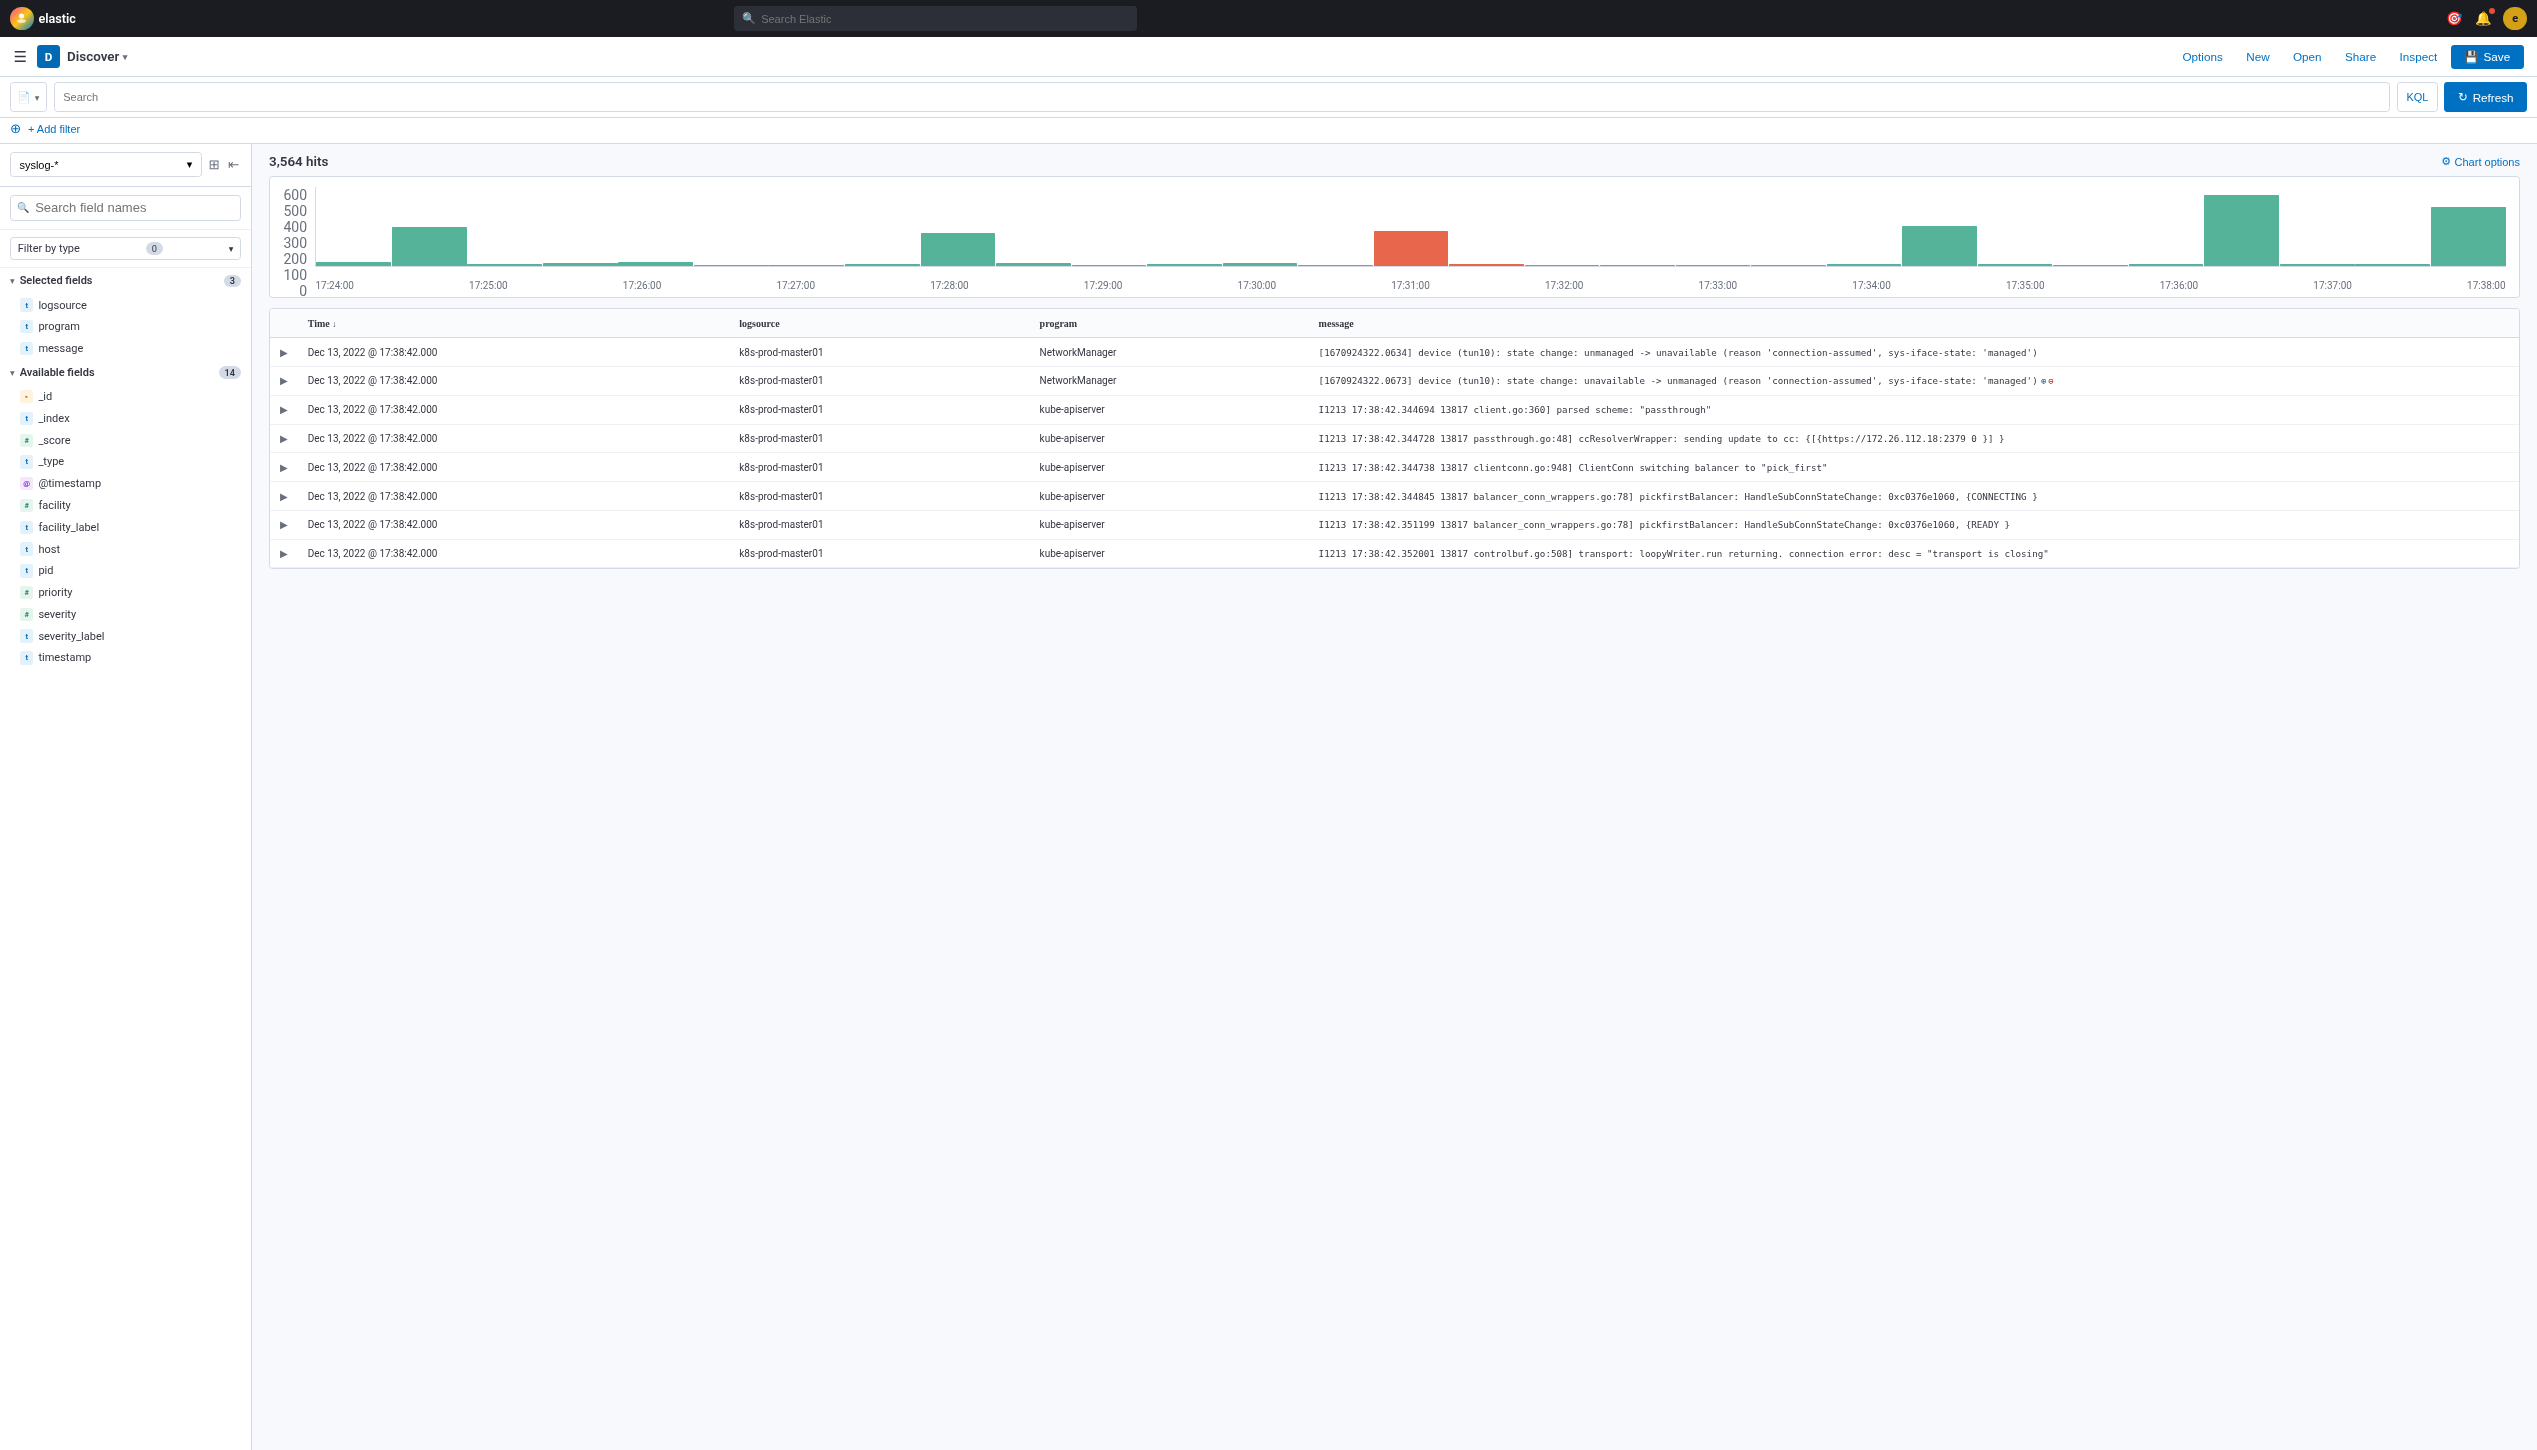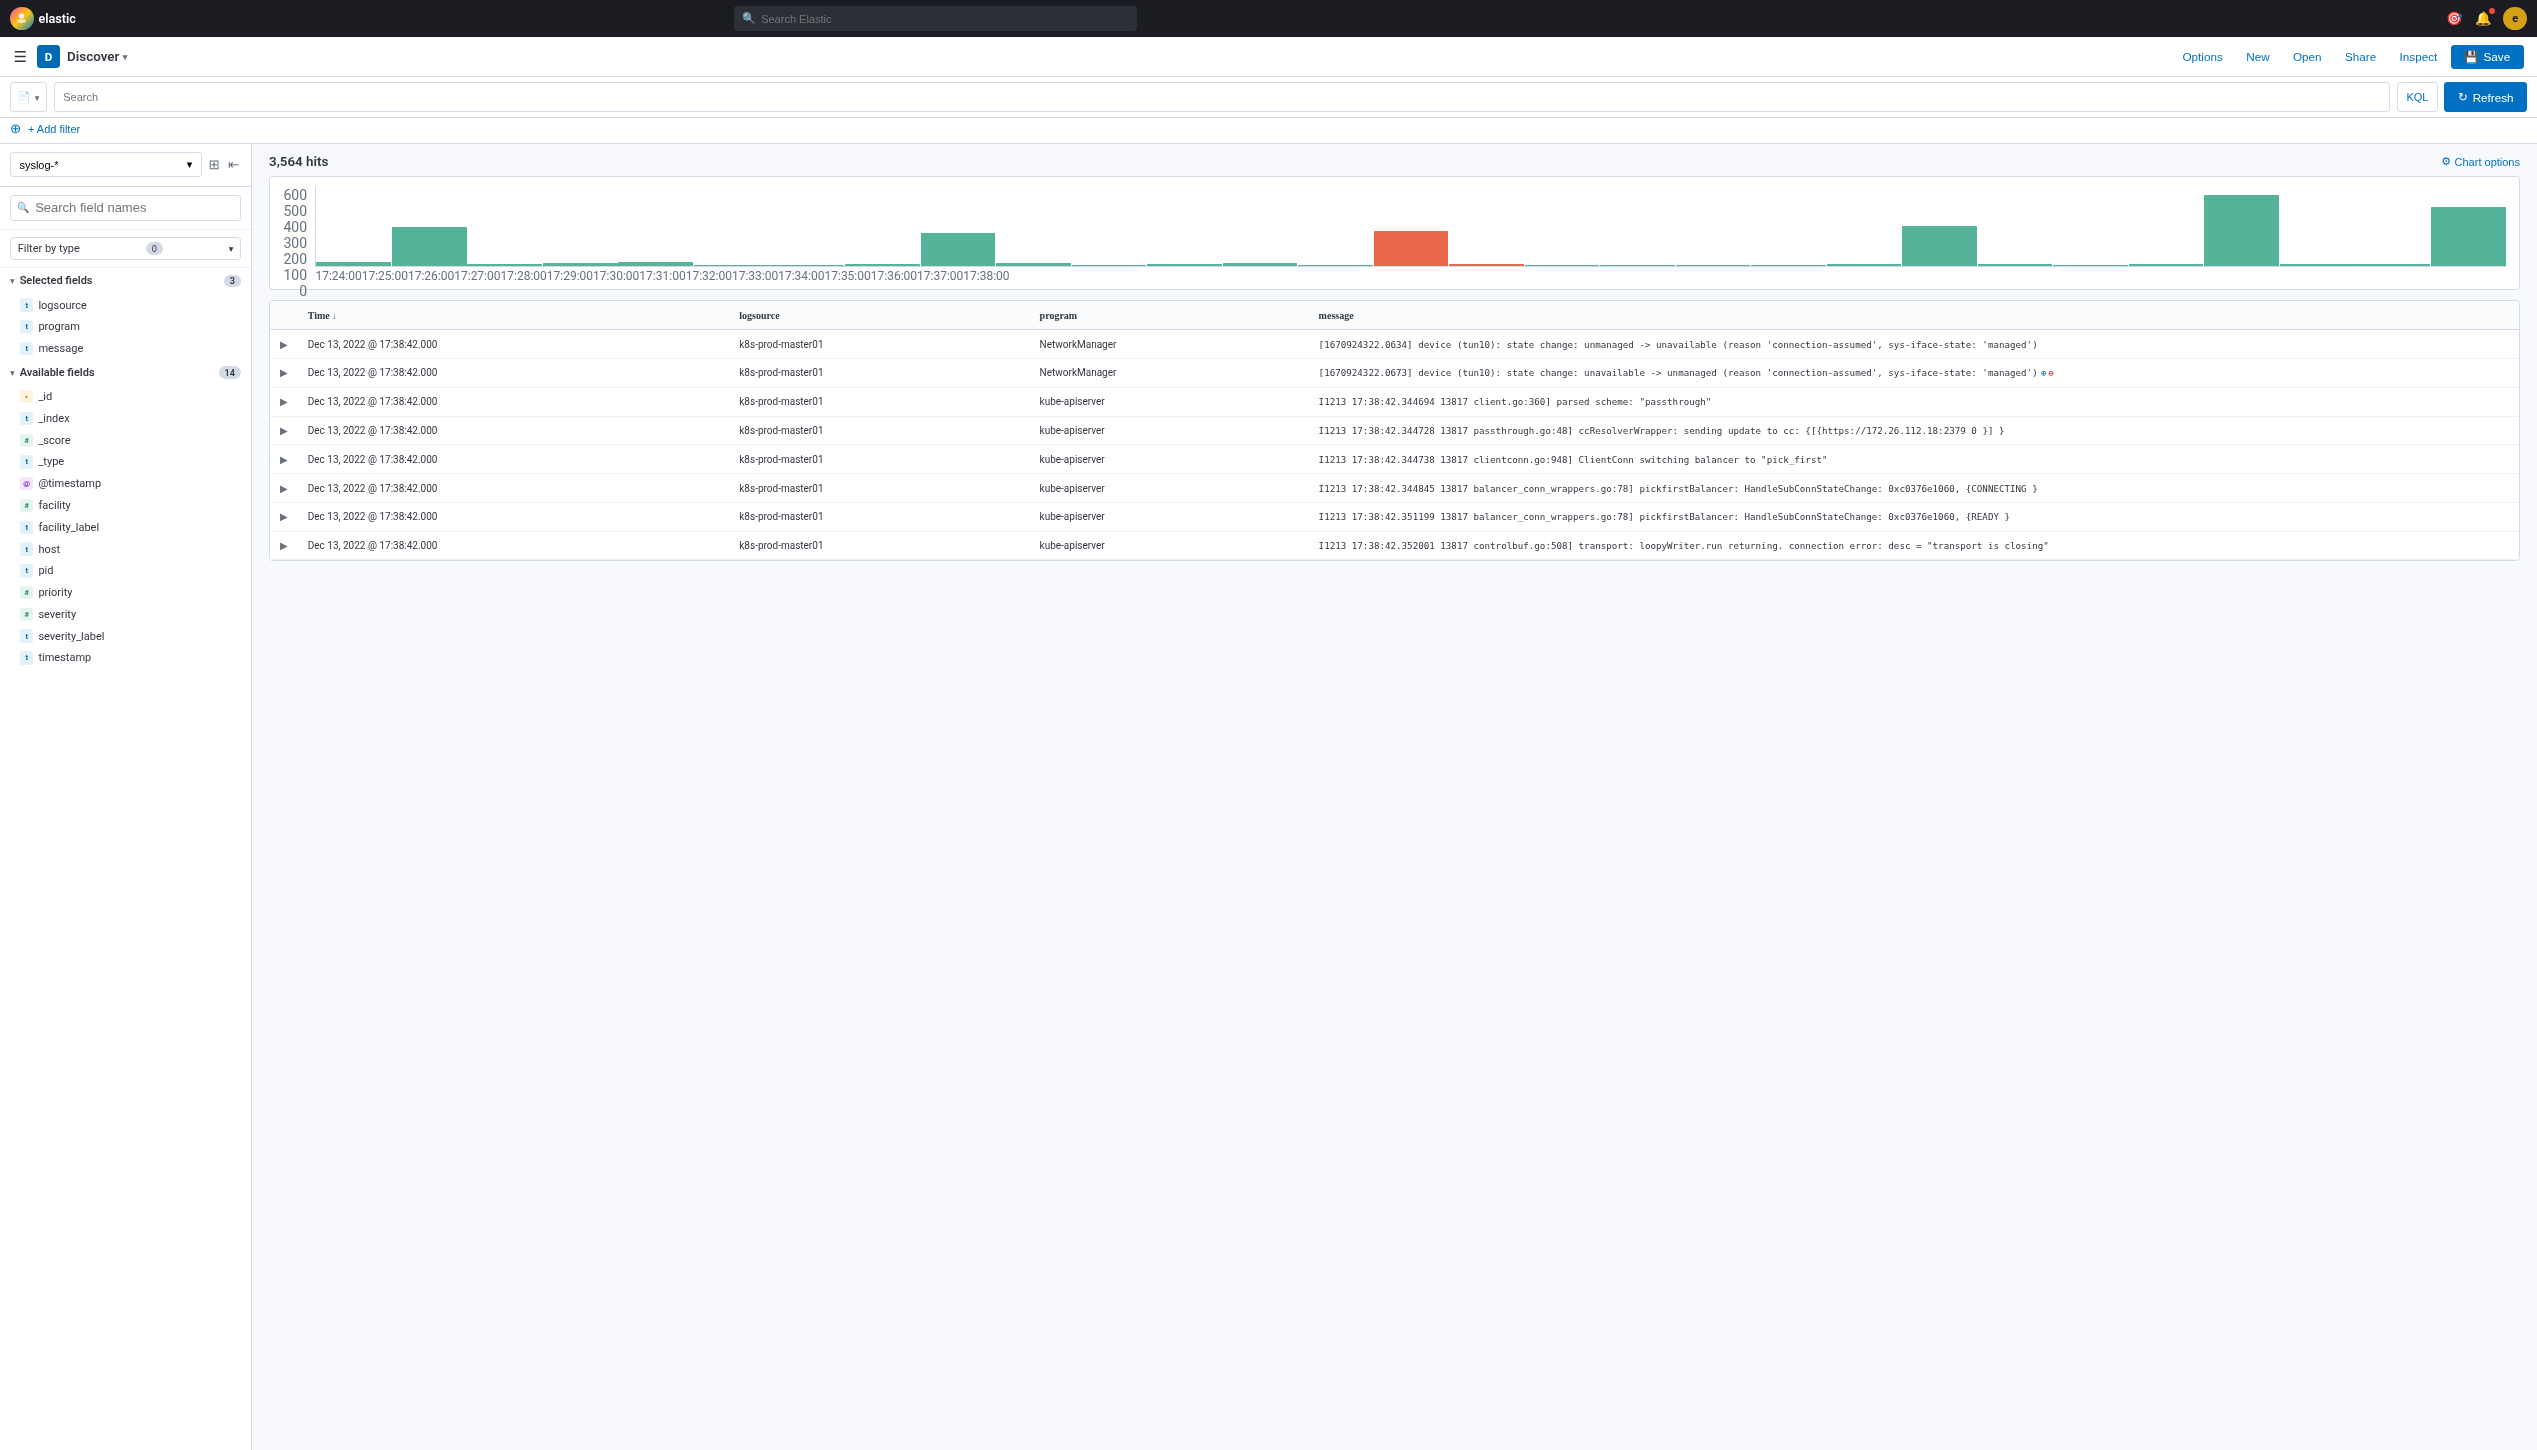--- a/index.html
+++ b/index.html
@@ -327,21 +327,21 @@
               <div style="flex: 1 1 0%; background: rgb(84, 179, 153); border-radius: 0.8px 0.8px 0px 0px; min-width: 1.7px; height: 1.84615%;"></div>
               <div style="flex: 1 1 0%; background: rgb(84, 179, 153); border-radius: 0.8px 0.8px 0px 0px; min-width: 1.7px; height: 50.7692%;"></div>
               <div style="flex: 1 1 0%; background: rgb(84, 179, 153); border-radius: 0.8px 0.8px 0px 0px; min-width: 1.7px; height: 1.84615%;"></div>
               <div style="flex: 1 1 0%; background: rgb(84, 179, 153); border-radius: 0.8px 0.8px 0px 0px; min-width: 1.7px; height: 1.23077%;"></div>
               <div style="flex: 1 1 0%; background: rgb(84, 179, 153); border-radius: 0.8px 0.8px 0px 0px; min-width: 1.7px; height: 2.30769%;"></div>
               <div style="flex: 1 1 0%; background: rgb(84, 179, 153); border-radius: 0.8px 0.8px 0px 0px; min-width: 1.7px; height: 89.2308%;"></div>
               <div style="flex: 1 1 0%; background: rgb(84, 179, 153); border-radius: 0.8px 0.8px 0px 0px; min-width: 1.7px; height: 2.30769%;"></div>
               <div style="flex: 1 1 0%; background: rgb(84, 179, 153); border-radius: 0.8px 0.8px 0px 0px; min-width: 1.7px; height: 1.84615%;"></div>
               <div style="flex: 1 1 0%; background: rgb(84, 179, 153); border-radius: 0.8px 0.8px 0px 0px; min-width: 1.7px; height: 73.8462%;"></div>
             </div>
-          <div id="chart-x-labels" style="display:flex;justify-content:flex-start;margin-top:2px;font-size:12px;color:#69707d;">
+          <div id="chart-x-labels" style="display:flex;justify-content:space-between;margin-top:13px;font-size:10px;color:#69707d;">
               <span>17:24:00</span>
               <span>17:25:00</span>
               <span>17:26:00</span>
               <span>17:27:00</span>
               <span>17:28:00</span>
               <span>17:29:00</span>
               <span>17:30:00</span>
               <span>17:31:00</span>
               <span>17:32:00</span>
               <span>17:33:00</span>

